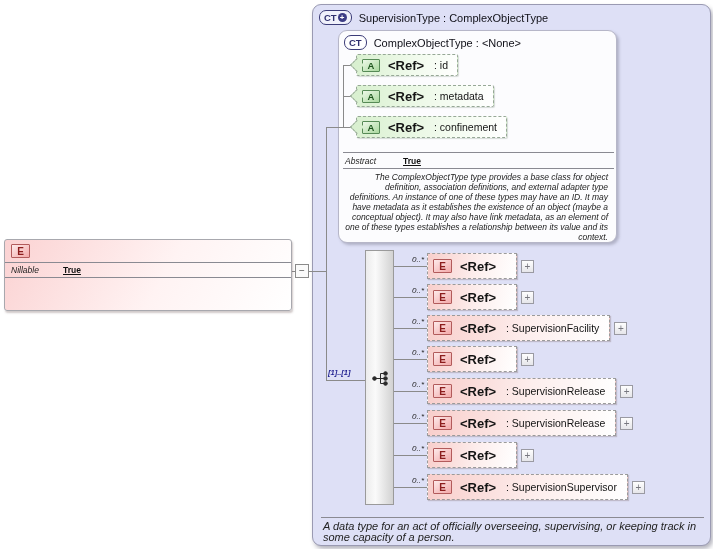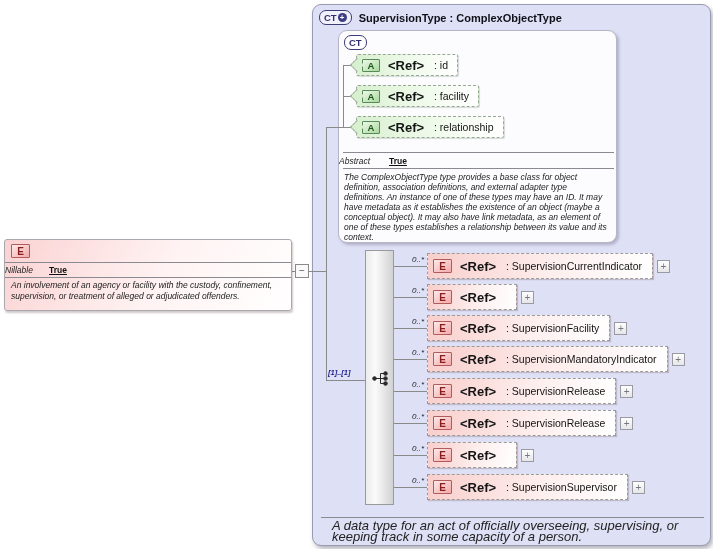--- a/index.html
+++ b/index.html
@@ -6,21 +6,21 @@
   body { background:#ffffff; font-family:"Liberation Sans", sans-serif; }
   #page { position:relative; width:713px; height:549px; background:#ffffff; overflow:hidden; }
 
   
   .outer-panel {
     position:absolute; left:312px; top:4px; width:399px; height:542px;
     background:#dee0f6; border:1px solid #9a9ab2; border-radius:9px;
     box-shadow:2px 3px 4px rgba(90,90,110,.45);
   }
   .panel-header { display:flex; align-items:center; gap:7px; padding:5px 6px; }
-  .panel-title { font-size:11px; font-weight:bold; color:#101018; white-space:nowrap; }
+  .panel-title { font-size:11px; font-weight:normal; color:#101018; white-space:nowrap; }
 
   .inner-panel {
     position:absolute; left:338px; top:30px; width:279px; height:213px;
     background:#fcfcfe; border:1px solid #b6b6c8; border-radius:9px;
     box-shadow:2px 2px 3px rgba(90,90,110,.35);
   }
   .inner-panel .panel-header { padding:4px 5px; }
 
   
   .ct-badge {
@@ -48,21 +48,21 @@
 
   
   .corrections-box {
     position:absolute; left:4px; top:239px; width:288px; height:72px;
     background:linear-gradient(120deg,#fbd2d2,#fff3f3 55%,#ffffff);
     border:1px solid #a8a8ae; border-radius:3px;
     box-shadow:1px 2px 2px rgba(120,100,100,.35);
   }
   .corrections-box .title-row { display:flex; align-items:center; height:22px; padding:0 6px; }
   .prop-sep { border-top:1px solid #8a8a92; }
-  .prop-row { display:flex; align-items:center; height:14px; padding:0 0; gap:0; }
+  .prop-row { display:flex; align-items:center; height:14px; padding:0 6px; gap:8px; }
   .prop-name { font-size:8.5px; font-style:italic; color:#222; width:38px; }
   .prop-value { font-size:8.5px; font-weight:bold; color:#111; margin-left:6px;text-decoration:underline; }
   .box-desc { font-size:8.5px; font-style:italic; color:#222; line-height:10.5px; padding:2px 6px; }
 
   
   .minus-box {
     position:absolute; left:295px; top:264px; width:14px; height:14px;
     border:1px solid #8a8a8a; background:#fafafa; color:#555;
     font-size:10px; line-height:12px; text-align:center;
   }
@@ -91,22 +91,22 @@
   
   .el-row { position:absolute; left:427px; display:flex; align-items:center; height:26px; }
   .el-tag {
     height:26px; display:flex; align-items:center; padding:0 10px 0 5px;
     border:1px dashed #9b9b9b; background:linear-gradient(100deg,#f8cecb,#fdeeed 55%,#ffffff);
     box-shadow:1px 1px 1px rgba(120,100,100,.3);
   }
 
   
   .sep-line { position:absolute; border-top:1px solid #8a8a92; }
-  .italic-desc { position:absolute; font-size:8.5px; font-style:italic; color:#222; line-height:10px; }
-  .footer-desc { position:absolute; left:19px; top:516px; width:380px; font-size:13px; font-style:italic; color:#222; line-height:10.5px; }
+  .italic-desc { position:absolute; font-size:8.5px; font-style:italic; color:#222; line-height:10px;text-align:right; }
+  .footer-desc { position:absolute; left:10px; top:516px; width:380px; font-size:11px; font-style:italic; color:#222; line-height:10.5px; }
 
   
   .seq-bar {
     position:absolute; left:365px; top:250px; width:29px; height:255px;
     border:1px solid #9a9a9a;
     background:linear-gradient(to right,#ececec,#fafafa 35%,#d2d2d2);
   }
   .seq-icon { position:absolute; left:6px; top:119px; }
 
   
@@ -135,20 +135,21 @@
       <span class="panel-title">SupervisionType : ComplexObjectType</span>
     </div>
 
     <div class="sep-line" style="left:8px; top:512px; width:383px;"></div>
     <div class="footer-desc">A data type for an act of officially overseeing, supervising, or keeping track in some capacity of a person.</div>
   </div>
 
   <div class="inner-panel">
     <div class="panel-header">
       <span class="ct-badge">CT</span>
+      <span class="panel-title">ComplexObjectType : &lt;None&gt;</span>
     </div>
     <div class="sep-line" style="left:4px; top:121px; width:271px;"></div>
     <div class="prop-row" style="position:absolute; left:0; top:123px; width:100%;">
       <span class="prop-name" style="width:44px;">Abstract</span>
       <span class="prop-value">True</span>
     </div>
     <div class="sep-line" style="left:4px; top:137px; width:271px;"></div>
     <div class="italic-desc" style="left:5px; top:141px; width:264px;">The ComplexObjectType type provides a base class for object definition, association definitions, and external adapter type definitions. An instance of one of these types may have an ID. It may have metadata as it establishes the existence of an object (maybe a conceptual object). It may also have link metadata, as an element of one of these types establishes a relationship between its value and its context.</div>
   </div>
 
@@ -193,61 +194,59 @@
   <div class="corrections-box">
     <div class="title-row">
       <span class="e-badge">E</span>
     </div>
     <div class="prop-sep"></div>
     <div class="prop-row">
       <span class="prop-name">Nillable</span>
       <span class="prop-value">True</span>
     </div>
     <div class="prop-sep"></div>
-    <div class="box-desc">An involvement of an agency or facility with the custody, confinement, supervision, or treatment of alleged or adjudicated offenders.</div>
   </div>
 
   <div class="minus-box">−</div>
 
   <div class="attr-row" style="left:356px; top:54px;">
     <div class="attr-tag">
       <span class="a-badge">A</span>
       <span class="tag-ref">&lt;Ref&gt;</span>
       <span class="tag-name">: id</span>
     </div>
   </div>
   <div class="attr-row" style="left:356px; top:85px;">
     <div class="attr-tag">
       <span class="a-badge">A</span>
       <span class="tag-ref">&lt;Ref&gt;</span>
-      <span class="tag-name">: facility</span>
+      <span class="tag-name">: metadata</span>
     </div>
   </div>
   <div class="attr-row" style="left:356px; top:116px;">
     <div class="attr-tag">
       <span class="a-badge">A</span>
       <span class="tag-ref">&lt;Ref&gt;</span>
-      <span class="tag-name">: relationship</span>
+      <span class="tag-name">: confinement</span>
     </div>
   </div>
 
   <div class="occurs-label" style="top:255px;">0..*</div>
   <div class="occurs-label" style="top:286px;">0..*</div>
   <div class="occurs-label" style="top:317px;">0..*</div>
   <div class="occurs-label" style="top:348px;">0..*</div>
   <div class="occurs-label" style="top:380px;">0..*</div>
   <div class="occurs-label" style="top:412px;">0..*</div>
   <div class="occurs-label" style="top:444px;">0..*</div>
   <div class="occurs-label" style="top:476px;">0..*</div>
 
   <div class="el-row" style="top:253px;">
     <div class="el-tag">
       <span class="e-badge">E</span>
       <span class="tag-ref">&lt;Ref&gt;</span>
-      <span class="tag-name">: SupervisionCurrentIndicator</span>
     </div>
     <div class="plus-box">+</div>
   </div>
   <div class="el-row" style="top:284px;">
     <div class="el-tag">
       <span class="e-badge">E</span>
       <span class="tag-ref">&lt;Ref&gt;</span>
     </div>
     <div class="plus-box">+</div>
   </div>
@@ -256,21 +255,20 @@
       <span class="e-badge">E</span>
       <span class="tag-ref">&lt;Ref&gt;</span>
       <span class="tag-name">: SupervisionFacility</span>
     </div>
     <div class="plus-box">+</div>
   </div>
   <div class="el-row" style="top:346px;">
     <div class="el-tag">
       <span class="e-badge">E</span>
       <span class="tag-ref">&lt;Ref&gt;</span>
-      <span class="tag-name">: SupervisionMandatoryIndicator</span>
     </div>
     <div class="plus-box">+</div>
   </div>
   <div class="el-row" style="top:378px;">
     <div class="el-tag">
       <span class="e-badge">E</span>
       <span class="tag-ref">&lt;Ref&gt;</span>
       <span class="tag-name">: SupervisionRelease</span>
     </div>
     <div class="plus-box">+</div>

